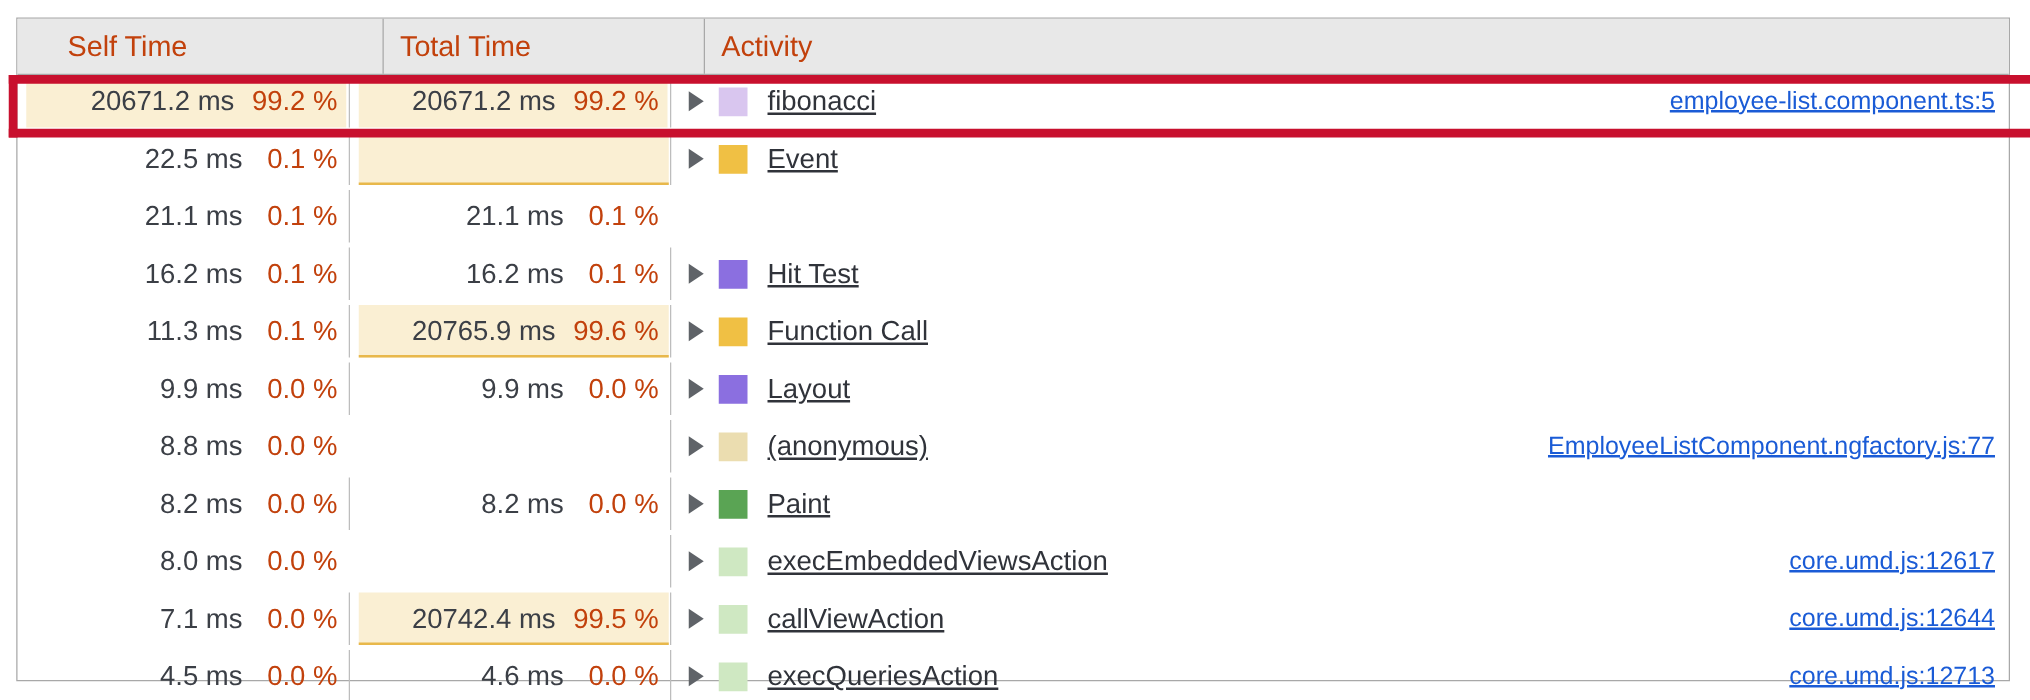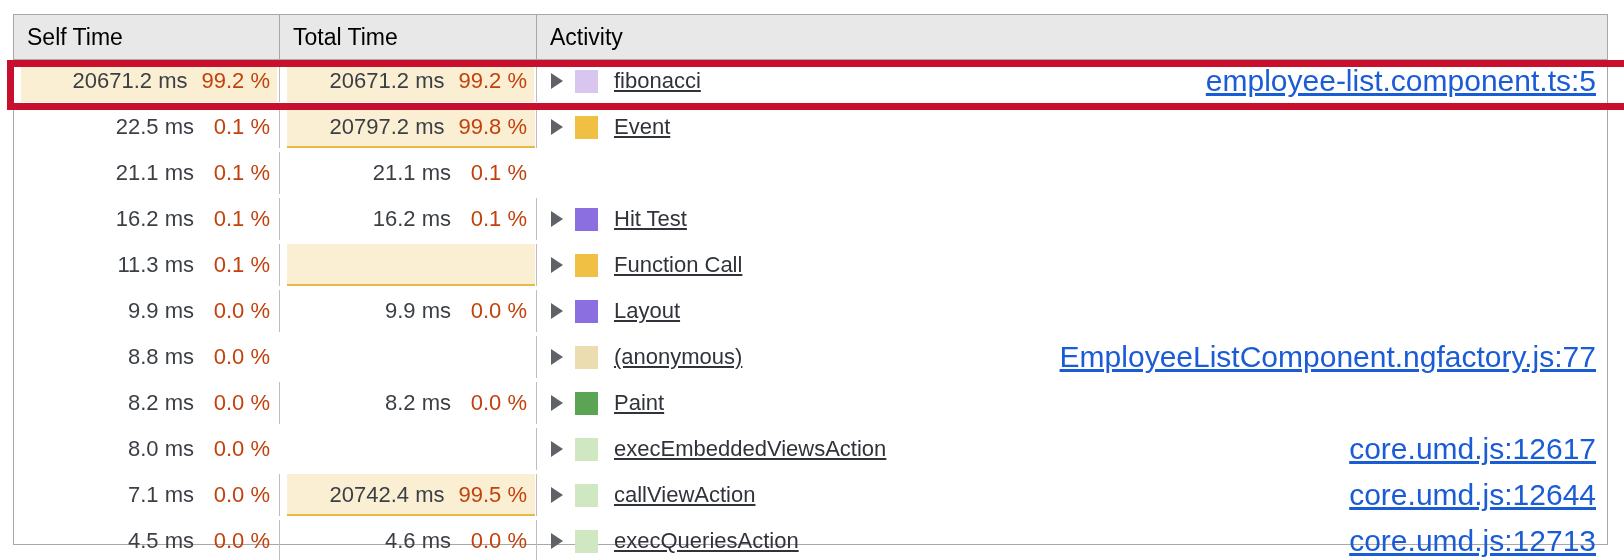--- a/index.html
+++ b/index.html
@@ -26,24 +26,25 @@
   
   .hrow{
     position:absolute;left:0;top:0;width:100%;height:45px;
     background:#e8e8e8;
     border-bottom:1px solid #a8a8a8;
     box-sizing:border-box;
   }
   .hcell{
     position:absolute;top:0;height:44px;
     display:flex;align-items:center;
-    font-size:23px;color:#000000;
+    font-size:23px;color:#c2410c;
     box-sizing:border-box;
     padding-left:13px;
     white-space:nowrap;
+    margin-left:27px;
   }
   .hcell.c0{left:0;width:265px;}
   .hcell.c1{left:265px;width:257px;border-left:1px solid #a8a8a8;}
   .hcell.c2{left:522px;right:0;width:1072px;border-left:1px solid #a8a8a8;}
 
   
   .rows{position:absolute;left:0;top:45px;right:0;bottom:0;}
   .row{position:relative;height:46px;width:100%;}
 
   .cell{
@@ -86,21 +87,21 @@
   .sw{
     width:23px;height:23px;flex:0 0 auto;
     margin-right:16px;
     box-sizing:border-box;
   }
   .aname{
     font-size:22px;color:#30333a;white-space:nowrap;text-decoration:underline;
   }
   .link{
     margin-left:auto;margin-right:11px;
-    font-size:30px;color:#1a5bd6;
+    font-size:20px;color:#1a5bd6;
     text-decoration:underline;white-space:nowrap;cursor:pointer;
   }
 
   
   .redbox{
     position:absolute;
     left:7px;top:60px;
     width:1624px;height:50px;
     border:7px solid #c8102e;
     border-right:none;
@@ -155,24 +156,20 @@
           </div>
           <div class="row">
             <div class="cell c0">
               <div class="nums">
                 <span class="ms">22.5 ms</span>
                 <span class="pct">0.1 %</span>
               </div>
             </div>
             <div class="cell c1">
               <div class="bar bordered" style="width: calc(99.8% - 7px); left: 7px;"></div>
-              <div class="nums">
-                <span class="ms">20797.2 ms</span>
-                <span class="pct">99.8 %</span>
-              </div>
             </div>
             <div class="cell c2">
               <div class="act">
                 <span class="tri"></span>
                 <span class="sw" style="background: rgb(240, 192, 68);"></span>
                 <span class="aname">Event</span>
               </div>
             </div>
           </div>
           <div class="row">
@@ -212,20 +209,24 @@
           </div>
           <div class="row">
             <div class="cell c0">
               <div class="nums">
                 <span class="ms">11.3 ms</span>
                 <span class="pct">0.1 %</span>
               </div>
             </div>
             <div class="cell c1">
               <div class="bar bordered" style="width: calc(99.6% - 7px); left: 7px;"></div>
+              <div class="nums">
+                <span class="ms">20765.9 ms</span>
+                <span class="pct">99.6 %</span>
+              </div>
             </div>
             <div class="cell c2">
               <div class="act">
                 <span class="tri"></span>
                 <span class="sw" style="background: rgb(240, 192, 68);"></span>
                 <span class="aname">Function Call</span>
               </div>
             </div>
           </div>
           <div class="row">

